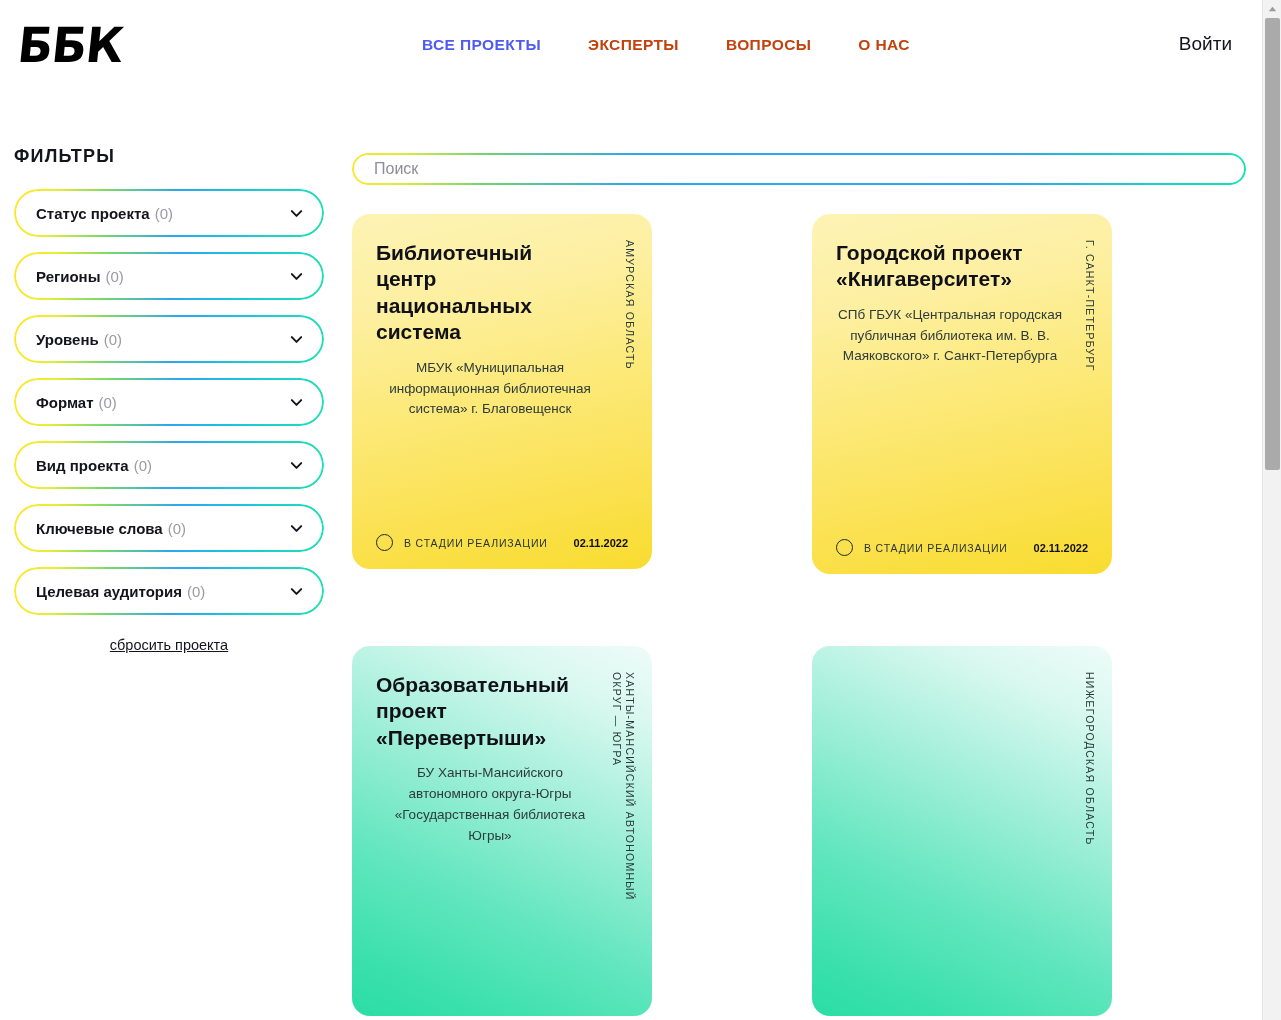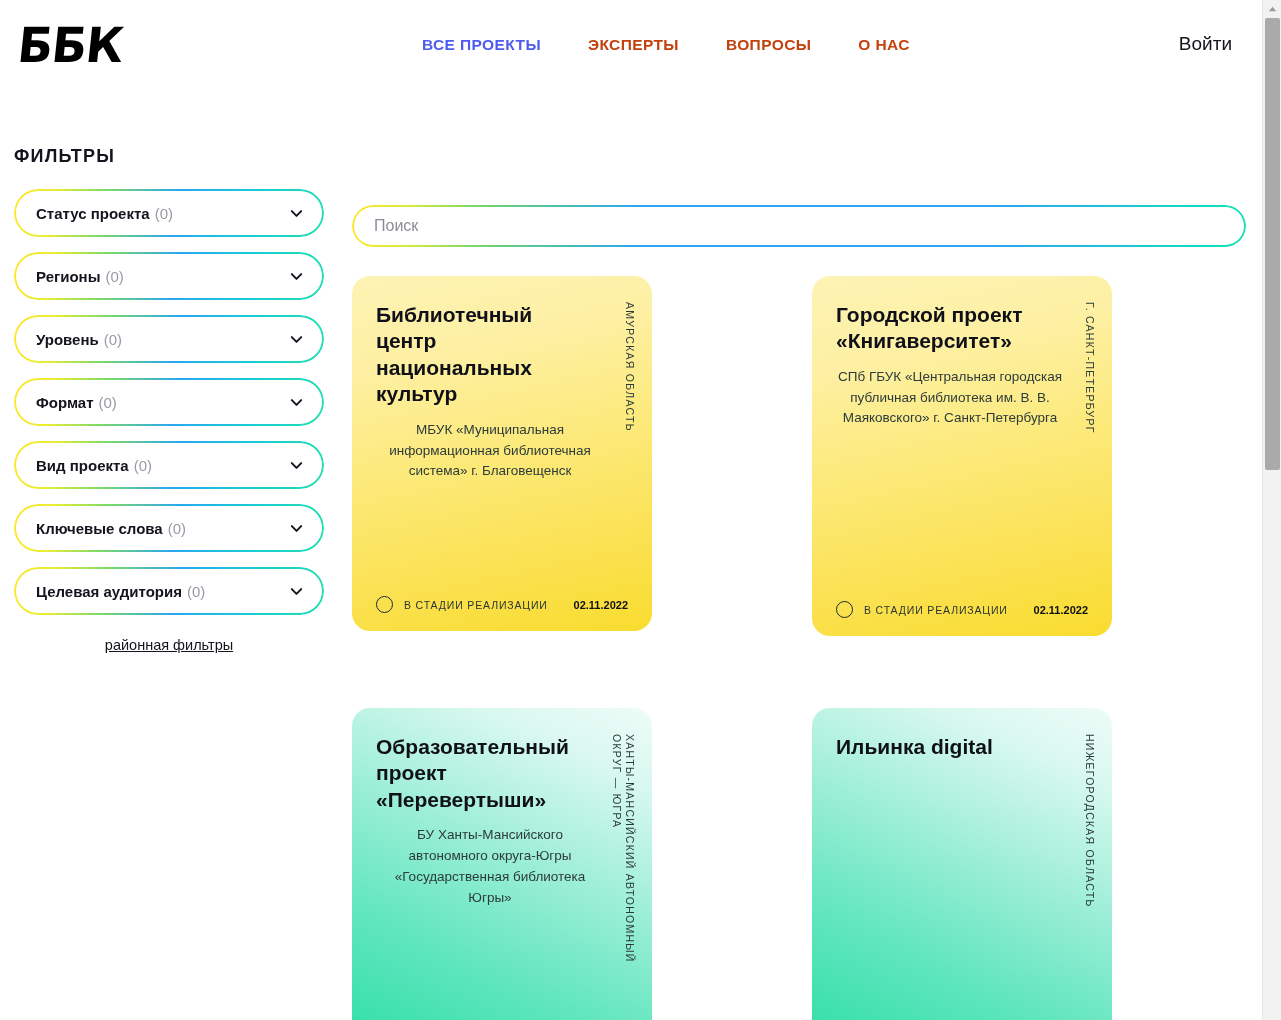--- a/index.html
+++ b/index.html
@@ -162,22 +162,22 @@
   .main {
     position: absolute;
     left: 352px;
     top: 0;
     width: 900px;
   }
 
   .search-wrap {
     position: relative;
     width: 894px;
-    height: 42px;
-    margin-top: 105px;
+    height: 32px;
+    margin-top: 53px;
     border-radius: 22px;
     background: #fff;
   }
   .search-wrap::before {
     content: "";
     position: absolute;
     inset: 0;
     border-radius: 22px;
     padding: 2px;
     background: linear-gradient(92deg, #ffe629 0%, #d9ec3b 6%, #6fd46f 15%, #29a8f0 32%, #2aa7f0 72%, #16d5c6 92%, #11e2b4 100%);
@@ -395,36 +395,36 @@
         <div class="filter-btn">
           <span class="filter-label">Целевая аудитория</span>
           <span class="filter-count">(0)</span>
           <svg class="chev" viewBox="0 0 16 16">
               <path d="M3 5.5 L8 10.5 L13 5.5" fill="none" stroke="#14141e" stroke-width="2.1" stroke-linecap="round" stroke-linejoin="round"></path>
             </svg>
         </div>
 
       </div>
 
-      <a class="reset-link">районная фильтры</a>
+      <a class="reset-link">сбросить проекта</a>
     </aside>
 
     <main class="main">
 
       <div class="search-wrap">
         <input class="search-input" type="text" placeholder="Поиск" style="">
       </div>
 
       <div class="grid">
 
         <article class="card yellow h1">
           <div class="card-region">
             <span>АМУРСКАЯ ОБЛАСТЬ</span>
           </div>
-          <h2 class="card-title">Библиотечный центр национальных культур</h2>
+          <h2 class="card-title">Библиотечный центр национальных система</h2>
           <p class="card-sub">МБУК «Муниципальная информационная библиотечная система» г. Благовещенск</p>
           <div class="card-footer">
             <span class="status-dot"></span>
             <span class="status-text">В СТАДИИ РЕАЛИЗАЦИИ</span>
             <span class="card-date">02.11.2022</span>
           </div>
         </article>
 
         <article class="card yellow h2">
           <div class="card-region">
@@ -446,21 +446,20 @@
           </div>
           <h2 class="card-title">Образовательный проект «Перевертыши»</h2>
           <p class="card-sub">БУ Ханты-Мансийского автономного округа-Югры «Государственная библиотека Югры»</p>
 
         </article>
 
         <article class="card green h3">
           <div class="card-region">
             <span>НИЖЕГОРОДСКАЯ ОБЛАСТЬ</span>
           </div>
-          <h2 class="card-title">Ильинка digital</h2>
 
         </article>
 
       </div>
     </main>
 
   </div>
 </div>
 
 <div class="scrollbar">

